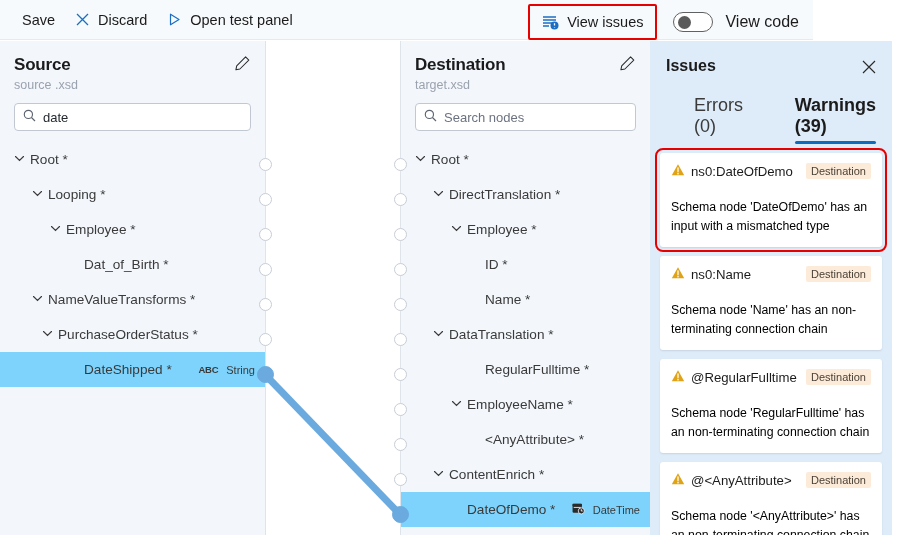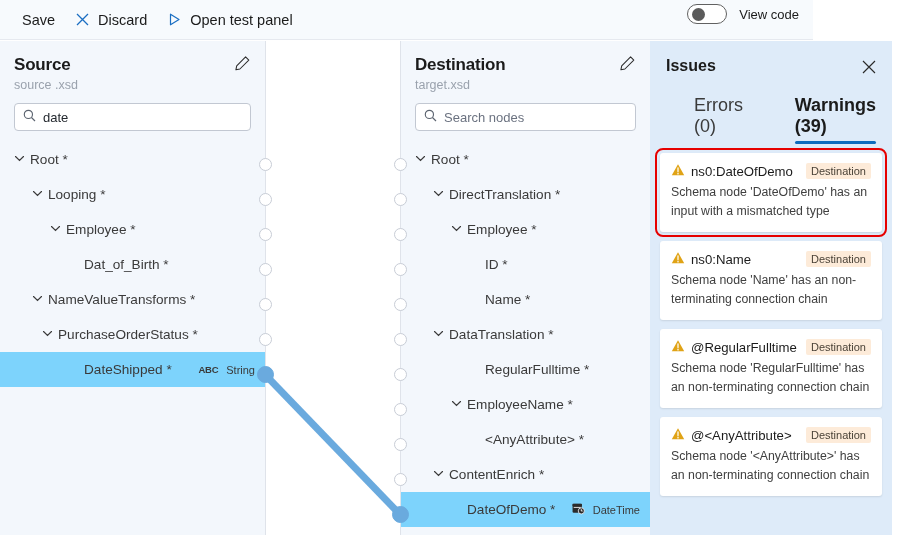--- a/index.html
+++ b/index.html
@@ -44,21 +44,21 @@
     width: 40px; height: 20px; border-radius: 10px;
     border: 1px solid #616161; background: #ffffff;
     position: relative; cursor: pointer; flex: none;
     margin: 0 6px 0 10px;
   }
   .toggle .knob {
     position: absolute; top: 3px; left: 4px;
     width: 13px; height: 13px; border-radius: 50%;
     background: #5b5b5b;
   }
-  .view-code-label { font-size: 13px; color: #1b1b1b; padding-right: 6px; }
+  .view-code-label { font-size: 16px; color: #1b1b1b; padding-right: 6px; }
 
   
   .panel {
     position: absolute; top: 41px; height: 494px;
     background: #f3f7fc;
   }
   #source-panel { left: 0; width: 266px; border-right: 1px solid #dfe3ea; }
   #dest-panel   { left: 400px; width: 250px; border-left: 1px solid #dfe3ea; }
   #canvas       { position: absolute; top: 41px; left: 266px; width: 134px; height: 494px; background: #ffffff; }
 
@@ -140,21 +140,21 @@
     cursor: pointer; position: relative;
   }
   .issue-card.highlight { outline: 2px solid #e60000; outline-offset: 3px; }
   .issue-top { display: flex; align-items: flex-start; justify-content: space-between; gap: 6px; }
   .issue-name { font-size: 13.2px; color: #1b1b1b; display: flex; align-items: center; gap: 6px; }
   .warn-tri { flex: none; }
   .issue-tag {
     background: #fdebd9; color: #4a4237;
     font-size: 11px; padding: 2px 5px; border-radius: 2px; flex: none;
   }
-  .issue-desc { font-size: 12.3px; color: #404040; line-height: 1.55; margin-top: 3px; }
+  .issue-desc { font-size: 12.3px; color: #000000; line-height: 1.55; margin-top: 18px; }
 </style>
 </head>
 <body>
 
 <div id="app">
 
   <div class="toolbar">
 
     <button class="tb-btn">
       <span>Save</span>
@@ -172,20 +172,32 @@
     <button class="tb-btn">
       <span class="tb-icon">
         <svg width="15" height="15" viewBox="0 0 15 15">
             <path d="M3.5 2.2 L12 7.5 L3.5 12.8 Z" stroke="#1b6ec2" stroke-width="1.2" fill="none" stroke-linejoin="round"></path>
           </svg>
       </span>
       <span>Open test panel</span>
     </button>
 
     <div class="tb-right">
+      <div class="view-issues-wrap">
+        <button class="tb-btn">
+          <span class="tb-icon">
+            <svg width="17" height="16" viewBox="0 0 17 16">
+              <path d="M1 3 H14 M1 6 H14 M1 9 H10 M1 12 H7" stroke="#1b6ec2" stroke-width="1.5" fill="none"></path>
+              <circle cx="12.5" cy="11.5" r="4" fill="#1b6ec2"></circle>
+              <path d="M12.5 9.3 v2.3 M12.5 13.2 v0.6" stroke="#ffffff" stroke-width="1.3"></path>
+            </svg>
+          </span>
+          <span>View issues</span>
+        </button>
+      </div>
 
       <div class="toggle">
         <div class="knob"></div>
       </div>
       <span class="view-code-label">View code</span>
     </div>
   </div>
 
   <div id="canvas"></div>
 

